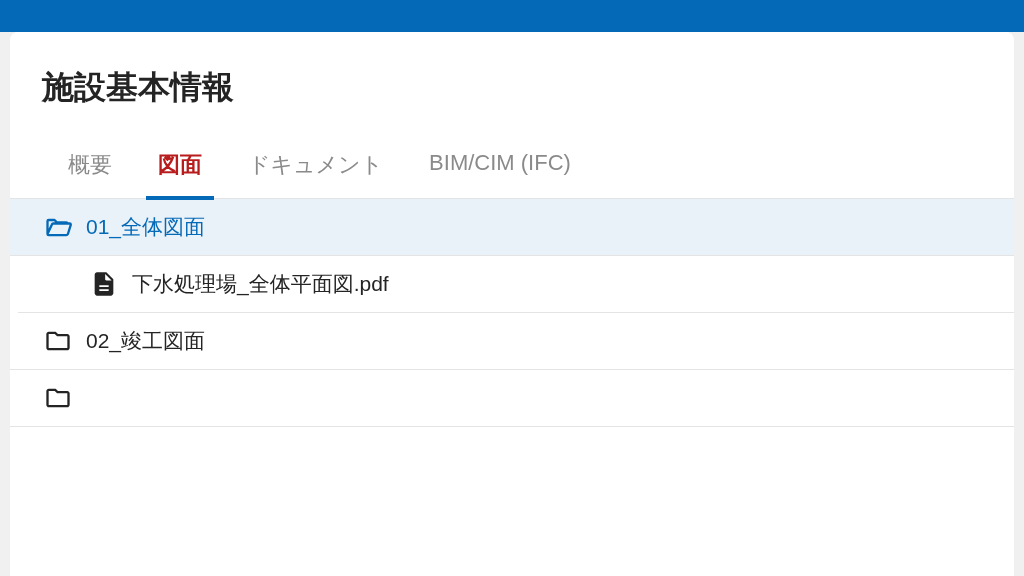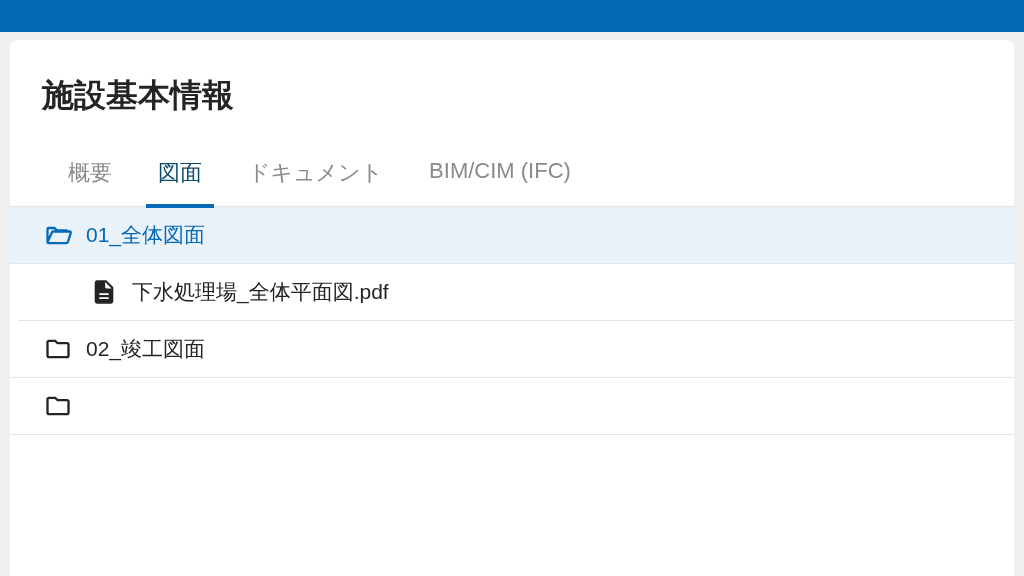--- a/index.html
+++ b/index.html
@@ -1,22 +1,22 @@
 <!DOCTYPE html>
 <html><head>
   <meta charset="utf-8">
   <style>
     * { margin: 0; padding: 0; box-sizing: border-box; }
     body { font-family: -apple-system, "Hiragino Sans", "Hiragino Kaku Gothic ProN", "Yu Gothic", Meiryo, sans-serif; background: #f0f0f0; width: 1024px; height: 576px; overflow: hidden; }
     .top-bar { background: #0469b6; height: 32px; width: 100%; }
     .content-wrap { background: #fff; margin: 0 10px; border-radius: 8px 8px 0 0; min-height: 544px; }
-    .page-title { font-size: 32px; font-weight: 600; color: #242424; padding: 34px 4px 0 32px; margin-top: 8px; }
+    .page-title { font-size: 32px; font-weight: 600; color: #242424; padding: 34px 4px 0 32px; }
     .tabs { display: flex; gap: 38px; padding: 40px 0 0 54px; border-bottom: 1px solid #e4e4e4; }
     .tab { font-size: 22px; color: #8a8a8a; padding: 0 4px 18px 4px; cursor: pointer; position: relative; }
-    .tab.active { color: #0c4a6e; font-weight: 400; }
+    .tab.active { color: #b91c1c; font-weight: 700; }
     .tab.active::after { content: ""; position: absolute; left: -8px; right: -8px; bottom: -2px; height: 4px; background: #0469b6; }
     .tree { padding: 0; }
     .tree-row { display: flex; align-items: center; padding: 14px 0 14px 34px; gap: 14px; border-bottom: 1px solid #e4e4e4; cursor: pointer; text-align: right; }
     .tree-row.selected { background: #eaf2f9; }
     .tree-row.selected .folder-name { color: #0469b6; }
     .tree-row .folder-name, .tree-row .file-name { font-size: 21px; color: #242424; }
     .tree-row .folder-name { font-weight: 400; }
     .file-row { padding-left: 72px; margin-left: 8px; }
     .icon { display: inline-flex; align-items: center; justify-content: center; width: 28px; height: 28px; flex-shrink: 0; }
     .icon svg { width: 28px; height: 28px; }

